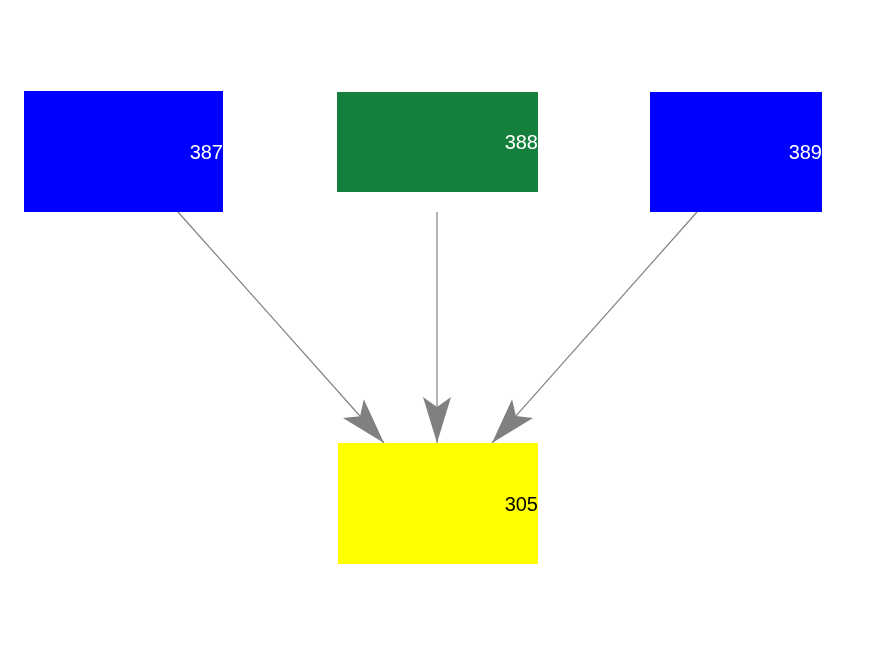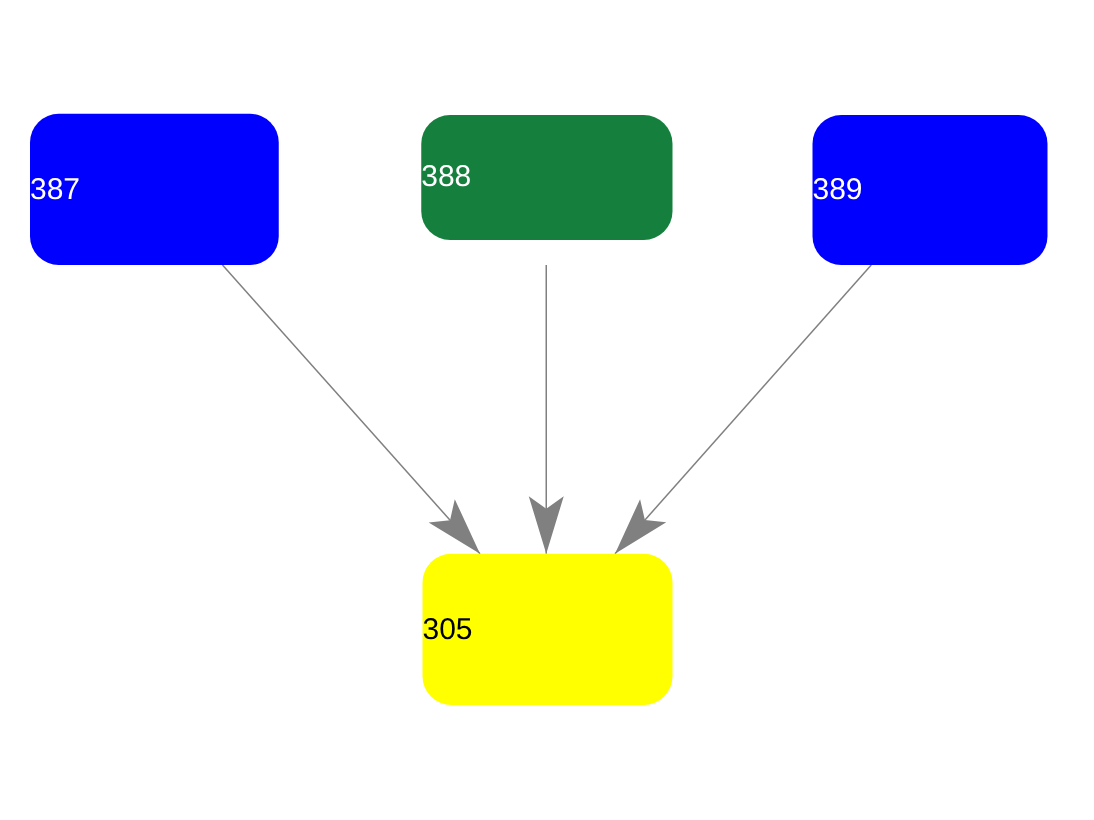--- a/index.html
+++ b/index.html
@@ -28,25 +28,24 @@
     position: absolute;
     left: 0;
     top: 0;
     width: 100%;
     height: 100%;
   }
   .node {
     position: absolute;
     display: flex;
     align-items: center;
-    justify-content: flex-start;
-    font-size: 24px;
+    justify-content: flex-end;
+    font-size: 20px;
     line-height: 1;
     user-select: none;
-    border-radius: 23px;
   }
 </style>
 </head>
 <body>
 
 <div class="canvas">
   <svg id="edge-svg" class="edge-layer" width="875" height="656">
       <defs>
         <marker id="stealth-arrowhead" markerUnits="userSpaceOnUse" markerWidth="48" markerHeight="30" refX="46" refY="14" orient="auto" overflow="visible">
           <path d="M46,14 L0,0 L10,14 L0,28 Z" fill="#808080"></path>
@@ -56,20 +55,20 @@
       <line x1="437" y1="212" x2="437" y2="443" stroke="#808080" stroke-width="1.2" marker-end="url(#stealth-arrowhead)"></line>
       <line x1="697" y1="212" x2="492" y2="443" stroke="#808080" stroke-width="1.2" marker-end="url(#stealth-arrowhead)"></line>
     </svg>
   <div id="node-layer" class="node-layer">
       <div class="node" style="left: 24px; top: 91px; width: 199px; height: 121px; background: rgb(0, 0, 255); color: rgb(255, 255, 255);">
         <span>387</span>
       </div>
       <div class="node" style="left: 337px; top: 92px; width: 201px; height: 100px; background: #15803d; color: rgb(255, 255, 255);">
         <span>388</span>
       </div>
-      <div class="node" style="left: 650px; top: 92px; width: 188px; height: 120px; background: rgb(0, 0, 255); color: rgb(255, 255, 255);">
+      <div class="node" style="left: 650px; top: 92px; width: 172px; height: 120px; background: rgb(0, 0, 255); color: rgb(255, 255, 255);">
         <span>389</span>
       </div>
       <div class="node" style="left: 338px; top: 443px; width: 200px; height: 121px; background: rgb(255, 255, 0); color: rgb(0, 0, 0);">
         <span>305</span>
       </div>
     </div>
 </div>
 
 </body></html>

